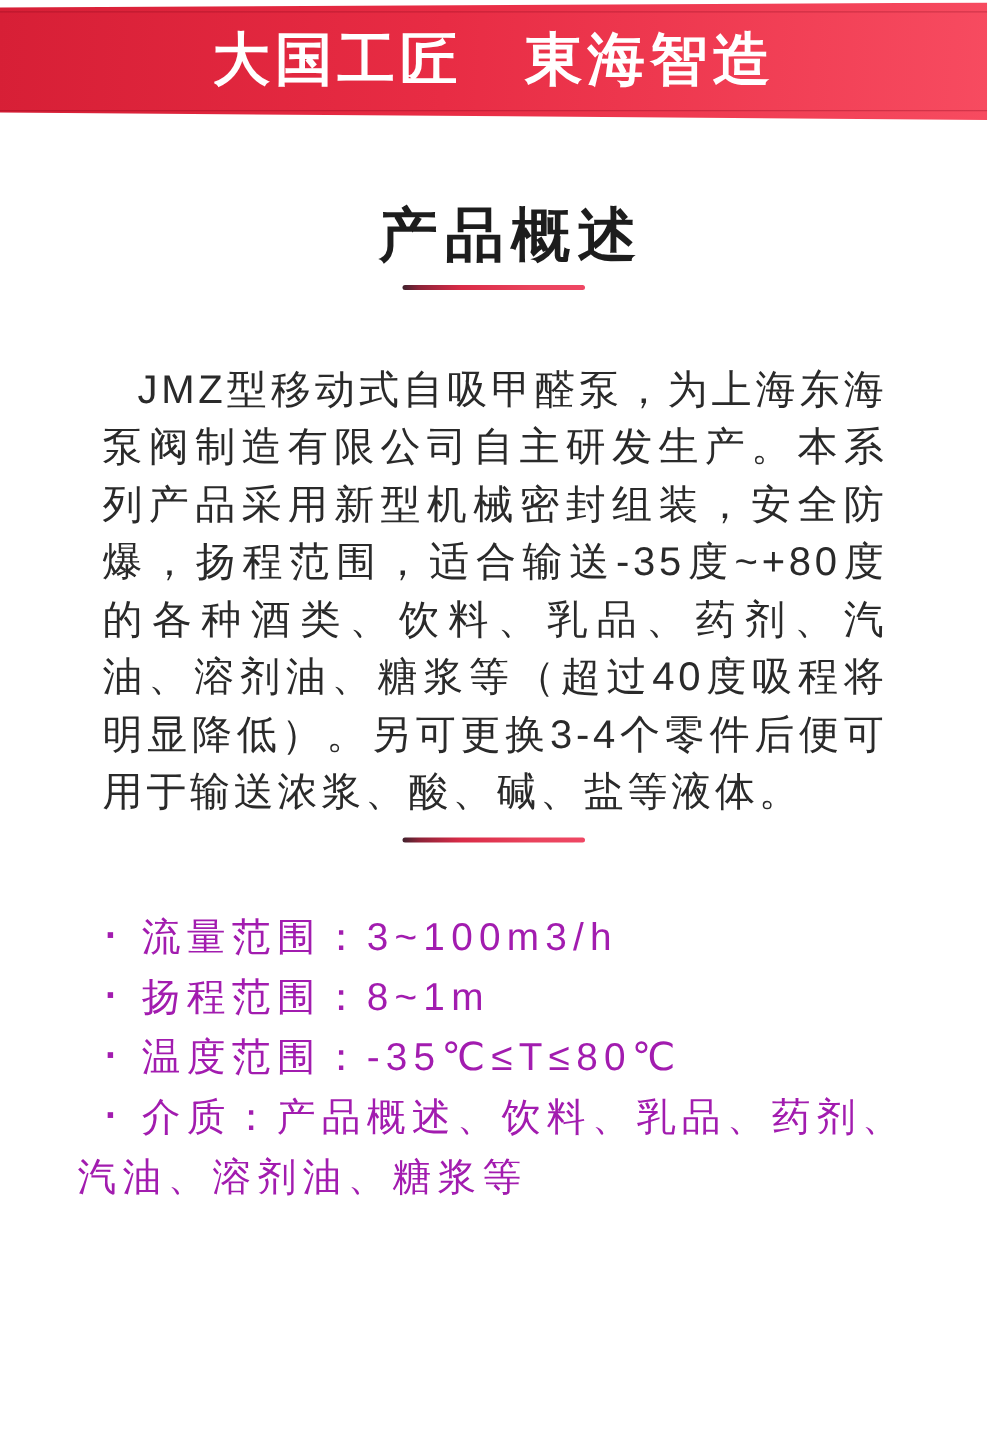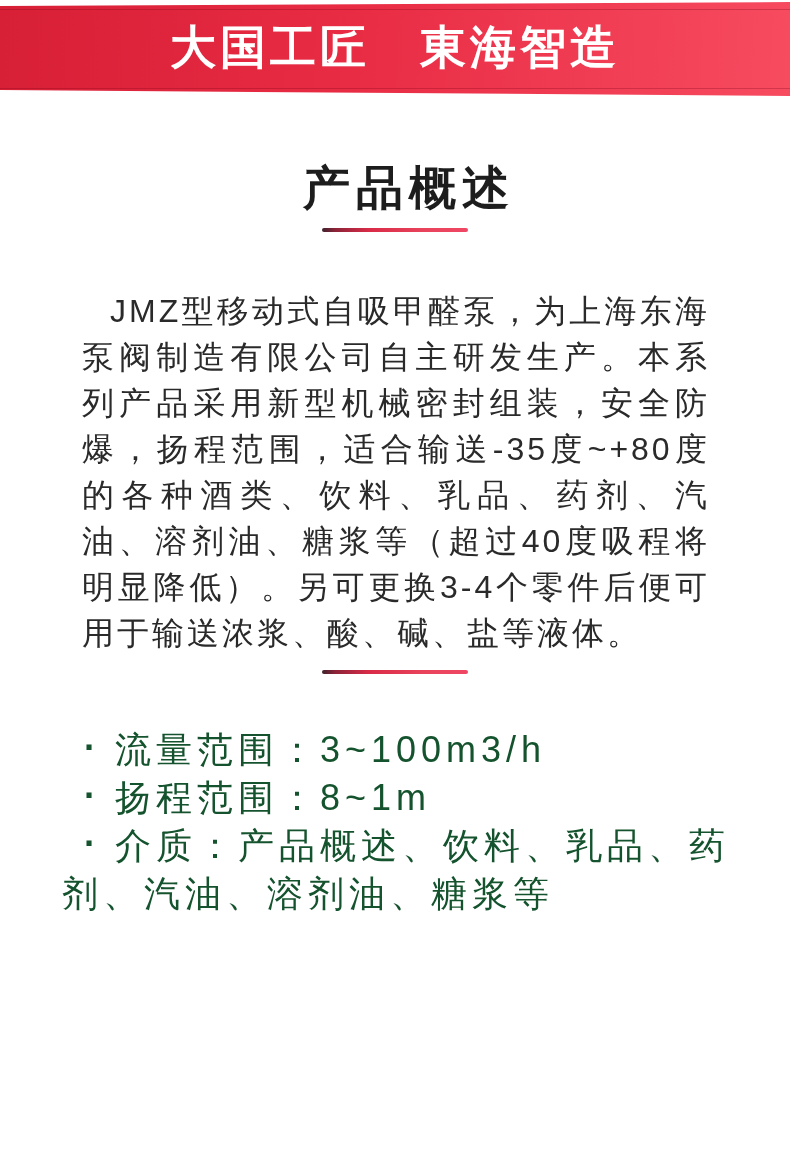--- a/index.html
+++ b/index.html
@@ -82,22 +82,22 @@
   }
 
   
   .bullets {
     list-style: none;
     margin: 52px 50px 0 62px;
     padding: 0;
     width: 678px;
   }
   .bullet {
-    color: #14532d;
-    font-size: 36px;
+    color: #a21caf;
+    font-size: 31px;
     line-height: 48px;
     letter-spacing: 5px;
     text-indent: 22px;
     word-break: break-all;
   }
   .bullet-marker {
     display: inline-block;
     font-weight: 700;
     margin-right: 14px;
     text-indent: 0;
@@ -119,17 +119,18 @@
     <div class="heading-underline"></div>
     <p class="paragraph">JMZ型移动式自吸甲醛泵，为上海东海泵阀制造有限公司自主研发生产。本系列产品采用新型机械密封组装，安全防爆，扬程范围，适合输送-35度~+80度的各种酒类、饮料、乳品、药剂、汽油、溶剂油、糖浆等（超过40度吸程将明显降低）。另可更换3-4个零件后便可用于输送浓浆、酸、碱、盐等液体。</p>
   </section>
 
   <section class="section-conditions">
     <div class="heading-underline"></div>
 
     <ul class="bullets">
       <li class="bullet"><span class="bullet-marker">·</span><span>流量范围：3~100m3/h</span></li>
       <li class="bullet"><span class="bullet-marker">·</span><span>扬程范围：8~1m</span></li>
+      <li class="bullet"><span class="bullet-marker">·</span><span>温度范围：-35℃≤T≤80℃</span></li>
       <li class="bullet"><span class="bullet-marker">·</span><span>介质：产品概述、饮料、乳品、药剂、汽油、溶剂油、糖浆等</span></li>
     </ul>
   </section>
 
 </div>
 
 </body></html>

